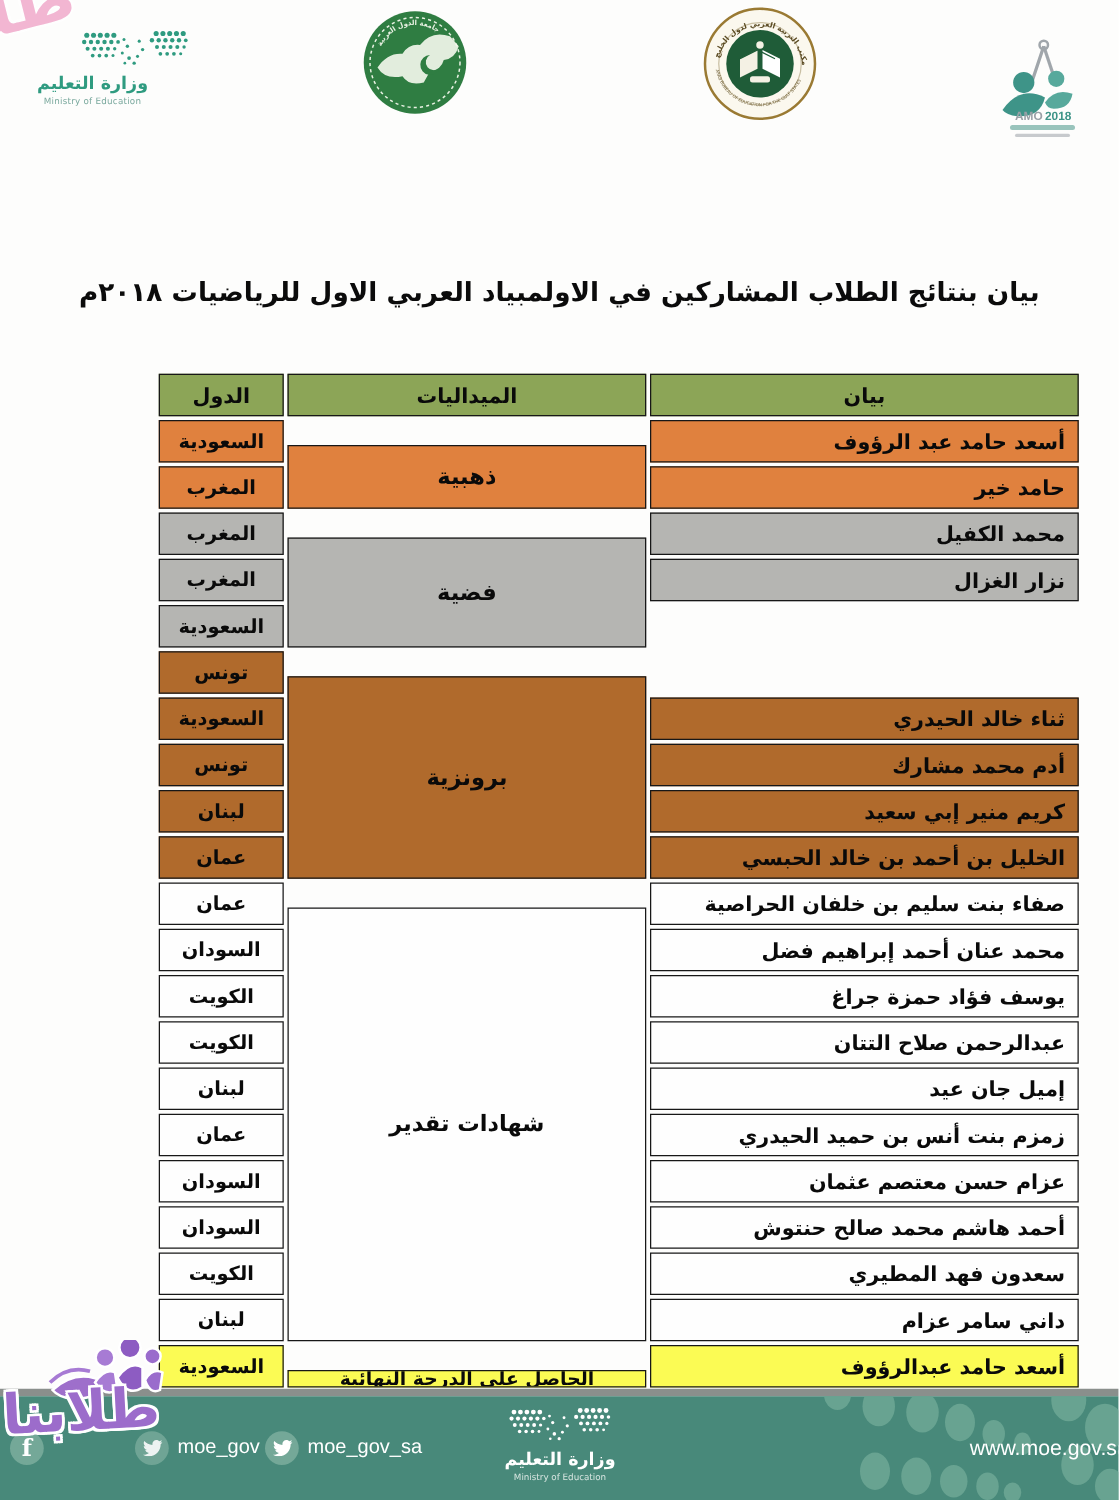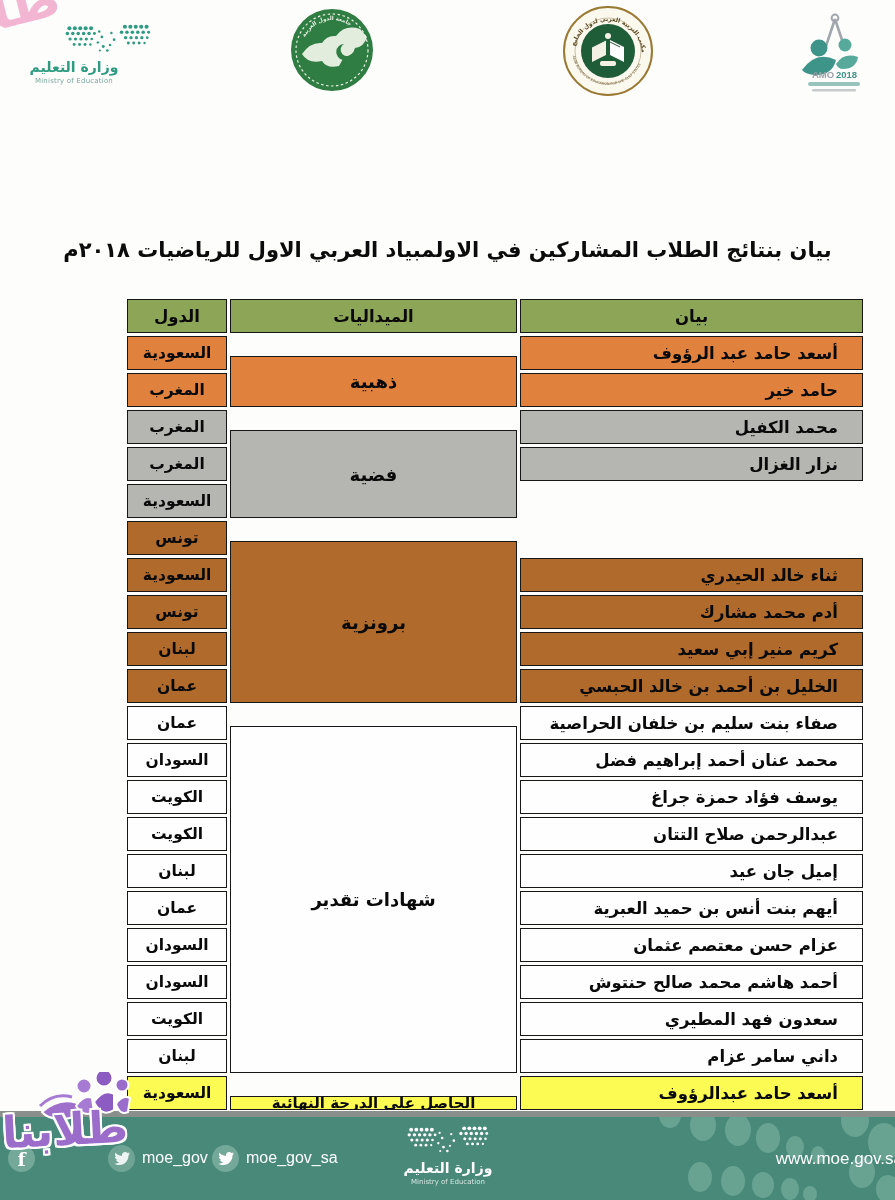--- a/index.html
+++ b/index.html
@@ -8,32 +8,32 @@
 
   
   .logo{position:absolute;}
   .logo-moe-top{left:22px;top:22px;width:150px;}
   .moe-dots{display:block;width:88px;height:34px;margin-left:42px;color:#2f9b80;}
   .moe-dots-footer{display:block;width:84px;height:32px;margin:0 auto;color:#ffffff;}
   .moe-ar{width:104px;text-align:center;font-size:14px;font-weight:bold;color:#2f9b80;margin-top:3px;direction:rtl;}
   .moe-en{width:104px;text-align:center;font-size:7px;color:#79a89d;margin-top:2px;letter-spacing:.2px;}
   .logo-league{left:288px;top:6px;}
   .logo-gulf{left:562px;top:5px;}
-  .logo-amo{left:788px;top:12px;}
+  .logo-amo{left:788px;top:30px;}
 
   
   .title{position:absolute;left:0;right:0;top:222px;text-align:center;direction:rtl;
-         font-size:21px;font-weight:bold;color:#0b0b0b;margin-top:16px;}
+         font-size:21px;font-weight:bold;color:#0b0b0b;}
 
   
   .tbl{position:absolute;left:127px;top:299px;width:736px;display:grid;direction:rtl;
        grid-template-columns:343px 287px 100px;grid-auto-rows:34px;gap:3px;}
   .cell{border:1.5px solid #171717;box-sizing:border-box;display:flex;align-items:center;
         justify-content:center;direction:rtl;font-weight:bold;color:#0a0a0a;background:#fff;overflow:hidden;}
-  .cell.name{justify-content:flex-start;padding:0 24px;font-size:16.5px;white-space:nowrap;}
+  .cell.name{justify-content:flex-start;padding:0 10px;font-size:16.5px;white-space:nowrap;}
   .cell.country{font-size:15.5px;white-space:nowrap;}
   .cell.medal{font-size:18px;margin-top:20px;}
   .cell.medal.small{font-size:15px;}
   .hdr{background:#8CA557;font-size:16.5px;}
   .bg-gold{background:#E0813E;}
   .bg-silver{background:#B5B5B2;}
   .bg-bronze{background:#B06A2C;}
   .bg-white{background:#FEFEFE;}
   .bg-final{background:#FBFB54;}
 
@@ -224,21 +224,21 @@
     <div class="cell name bg-white" style="grid-area:12/1">صفاء بنت سليم بن خلفان الحراصية</div>
     <div class="cell country bg-white" style="grid-area:12/3">عمان</div>
     <div class="cell name bg-white" style="grid-area:13/1">محمد عنان أحمد إبراهيم فضل</div>
     <div class="cell country bg-white" style="grid-area:13/3">السودان</div>
     <div class="cell name bg-white" style="grid-area:14/1">يوسف فؤاد حمزة جراغ</div>
     <div class="cell country bg-white" style="grid-area:14/3">الكويت</div>
     <div class="cell name bg-white" style="grid-area:15/1">عبدالرحمن صلاح التتان</div>
     <div class="cell country bg-white" style="grid-area:15/3">الكويت</div>
     <div class="cell name bg-white" style="grid-area:16/1">إميل جان عيد</div>
     <div class="cell country bg-white" style="grid-area:16/3">لبنان</div>
-    <div class="cell name bg-white" style="grid-area:17/1">أيهم بنت أنس بن حميد العبرية</div>
+    <div class="cell name bg-white" style="grid-area:17/1">زمزم بنت أنس بن حميد الحيدري</div>
     <div class="cell country bg-white" style="grid-area:17/3">عمان</div>
     <div class="cell name bg-white" style="grid-area:18/1">عزام حسن معتصم عثمان</div>
     <div class="cell country bg-white" style="grid-area:18/3">السودان</div>
     <div class="cell name bg-white" style="grid-area:19/1">أحمد هاشم محمد صالح حنتوش</div>
     <div class="cell country bg-white" style="grid-area:19/3">السودان</div>
     <div class="cell name bg-white" style="grid-area:20/1">سعدون فهد المطيري</div>
     <div class="cell country bg-white" style="grid-area:20/3">الكويت</div>
     <div class="cell name bg-white" style="grid-area:21/1">داني سامر عزام</div>
     <div class="cell country bg-white" style="grid-area:21/3">لبنان</div>
 

